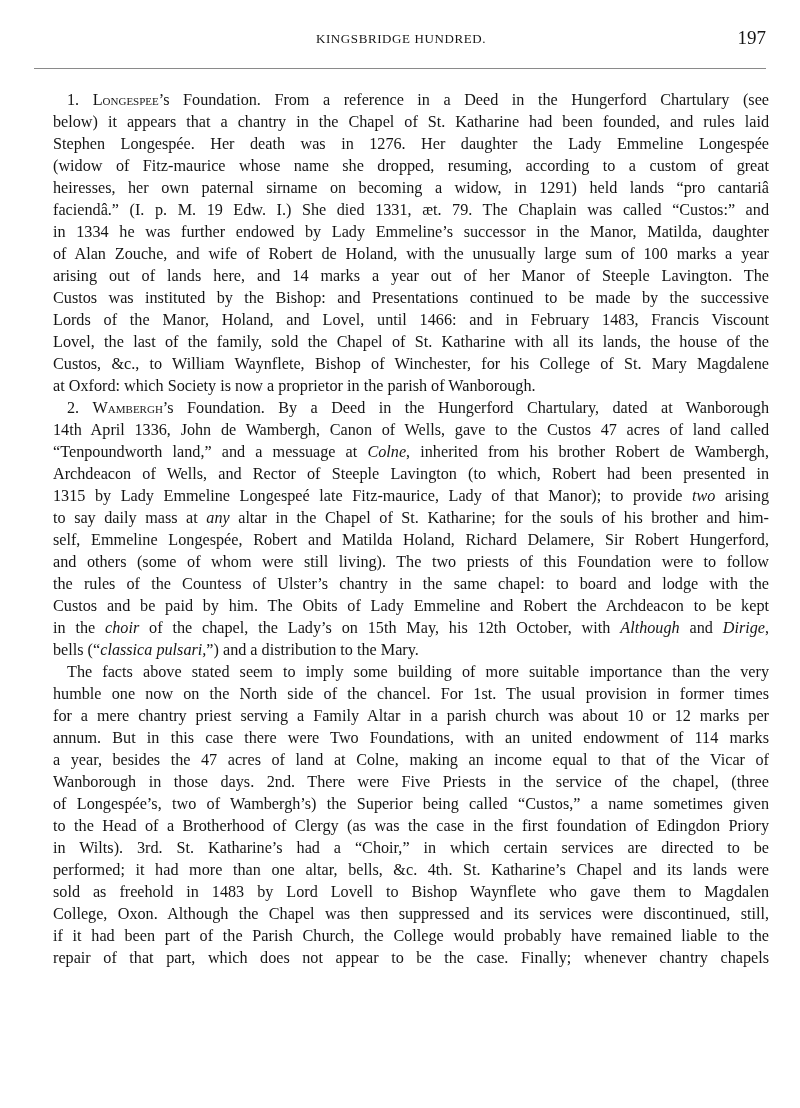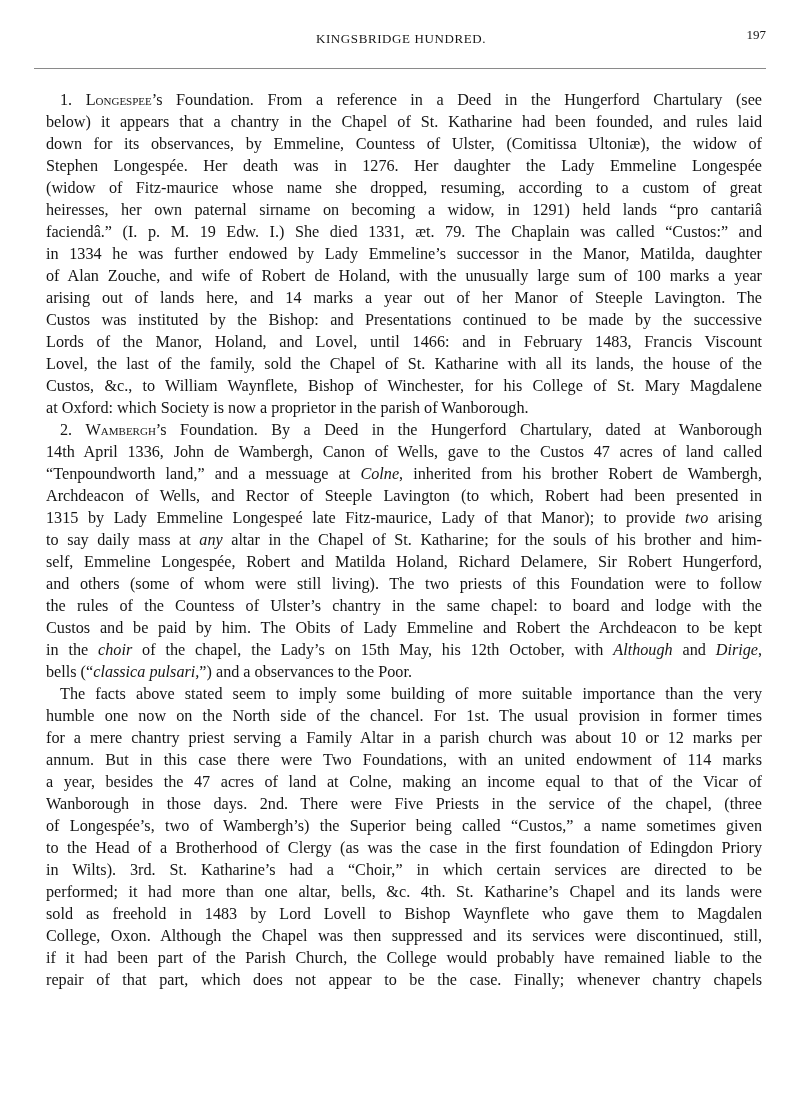--- a/index.html
+++ b/index.html
@@ -34,33 +34,33 @@
       width: 100%;
       text-align: center;
       font-size: 13px;
       letter-spacing: 0.6px;
       top: 3px;
     }
     .page-number {
       position: absolute;
       right: 0;
       top: -1px;
-      font-size: 13px;
+      font-size: 19px;
     }
     .head-rule {
       position: absolute;
       left: 34px;
       top: 68px;
       width: 732px;
       height: 0;
       border-top: 1px solid #8a8a8a;
     }
     .body-text {
       position: absolute;
-      left: 32px;
+      left: 39px;
       top: 89px;
       width: 730px;
     }
     .para {
       margin: 0;
       font-size: 16.2px;
       line-height: 22px;
       text-align: justify;
       text-indent: 14px;
       hyphens: manual;
@@ -94,21 +94,20 @@
     <span class="running-title">KINGSBRIDGE HUNDRED.</span>
     <span class="page-number">197</span>
   </div>
 
   <div class="head-rule"></div>
 
   <div class="body-text">
     <div class="para">
         <span class="line indent"><span>1. </span><span class="sc">Longespee</span><span>’s Foundation.   From a reference in a Deed in the Hungerford Chartulary (see</span></span>
         <span class="line"><span>below) it appears that a chantry in the Chapel of St. Katharine had been founded, and rules laid</span></span>
-        <span class="line"><span>down for its observances, by Emmeline, Countess of Ulster, (Comitissa Ultoniæ), the widow of</span></span>
         <span class="line"><span>Stephen Longespée.  Her death was in 1276.  Her daughter the Lady Emmeline Longespée</span></span>
         <span class="line"><span>(widow of Fitz-maurice whose name she dropped, resuming, according to a custom of great</span></span>
         <span class="line"><span>heiresses, her own paternal sirname on becoming a widow, in 1291) held lands “pro cantariâ</span></span>
         <span class="line"><span>faciendâ.” (I. p. M. 19 Edw. I.)  She died 1331, æt. 79.  The Chaplain was called “Custos:” and</span></span>
         <span class="line"><span>in 1334 he was further endowed by Lady Emmeline’s successor in the Manor, Matilda, daughter</span></span>
         <span class="line"><span>of Alan Zouche, and wife of Robert de Holand, with the unusually large sum of 100 marks a year</span></span>
         <span class="line"><span>arising out of lands here, and 14 marks a year out of her Manor of Steeple Lavington.  The</span></span>
         <span class="line"><span>Custos was instituted by the Bishop: and Presentations continued to be made by the successive</span></span>
         <span class="line"><span>Lords of the Manor, Holand, and Lovel, until 1466: and in February 1483, Francis Viscount</span></span>
         <span class="line"><span>Lovel, the last of the family, sold the Chapel of St. Katharine with all its lands, the house of the</span></span>
@@ -120,21 +119,21 @@
         <span class="line"><span>14th April 1336, John de Wambergh, Canon of Wells, gave to the Custos 47 acres of land called</span></span>
         <span class="line"><span>“Tenpoundworth land,” and a messuage at </span><em>Colne</em><span>, inherited from his brother Robert de Wambergh,</span></span>
         <span class="line"><span>Archdeacon of Wells, and Rector of Steeple Lavington (to which, Robert had been presented in</span></span>
         <span class="line"><span>1315 by Lady Emmeline Longespeé late Fitz-maurice, Lady of that Manor); to provide </span><em>two</em><span> arising</span></span>
         <span class="line"><span>to say daily mass at </span><em>any</em><span> altar in the Chapel of St. Katharine;  for the souls of his brother and him-</span></span>
         <span class="line"><span>self, Emmeline Longespée, Robert and Matilda Holand, Richard Delamere, Sir Robert Hungerford,</span></span>
         <span class="line"><span>and others (some of whom were still living).   The two priests of this Foundation were to follow</span></span>
         <span class="line"><span>the rules of the Countess of Ulster’s chantry in the same chapel: to board and lodge with the</span></span>
         <span class="line"><span>Custos and be paid by him.   The Obits of Lady Emmeline and Robert the Archdeacon to be kept</span></span>
         <span class="line"><span>in the </span><em>choir</em><span> of the chapel, the Lady’s on 15th May, his 12th October, with </span><em>Although</em><span> and </span><em>Dirige</em><span>,</span></span>
-        <span class="line last"><span>bells (“</span><em>classica pulsari,</em><span>”) and a observances to the Poor.</span></span>
+        <span class="line last"><span>bells (“</span><em>classica pulsari,</em><span>”) and a distribution to the Mary.</span></span>
       </div>
     <div class="para">
         <span class="line indent"><span>The facts above stated seem to imply some building of more suitable importance than the very</span></span>
         <span class="line"><span>humble one now on the North side of the chancel.   For 1st.  The usual provision in former times</span></span>
         <span class="line"><span>for a mere chantry priest serving a Family Altar in a parish church was about 10 or 12 marks per</span></span>
         <span class="line"><span>annum.   But in this case there were Two Foundations, with an united endowment of 114 marks</span></span>
         <span class="line"><span>a year, besides the 47 acres of land at Colne, making an income equal to that of the Vicar of</span></span>
         <span class="line"><span>Wanborough in those days.   2nd. There were Five Priests in the service of the chapel, (three</span></span>
         <span class="line"><span>of Longespée’s, two of Wambergh’s) the Superior being called “Custos,” a name sometimes given</span></span>
         <span class="line"><span>to the Head of a Brotherhood of Clergy (as was the case in the first foundation of Edingdon Priory</span></span>

